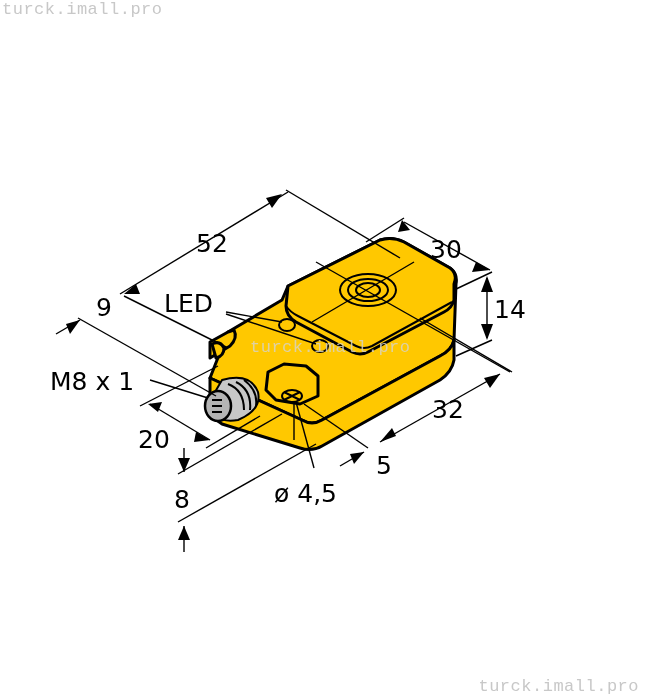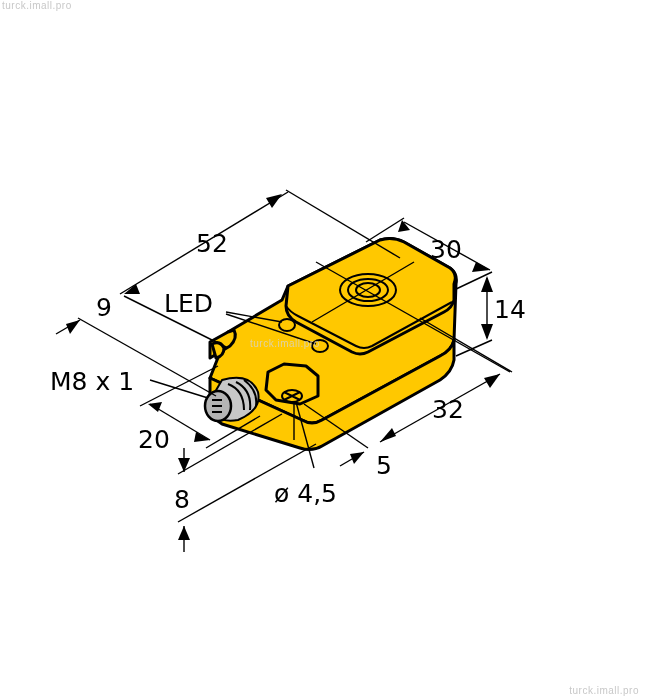--- a/index.html
+++ b/index.html
@@ -1,17 +1,17 @@
 <!DOCTYPE html>
 <html><head>
 <meta charset="utf-8">
 <style>
   html, body { margin: 0; padding: 0; background: #ffffff; }
   body { width: 653px; height: 700px; position: relative; overflow: hidden; }
-  .wm { position: absolute; font-family: Liberation Sans, sans-serif; font-size: 10px; color: #c8c8c8; letter-spacing: 0.5px; }
+  .wm { position: absolute; font-family: Liberation Mono, monospace; font-size: 17px; color: #c8c8c8; letter-spacing: 0.5px; }
   .wm-top { left: 2px; top: 0px; }
   .wm-bottom { right: 14px; bottom: 4px; }
   .wm-mid { left: 250px; top: 338px; color: #d9d3c0; opacity: 0.85; }
   svg { position: absolute; left: 0; top: 0; }
   .dim { font-family: "DejaVu Sans", "Liberation Sans", sans-serif; font-size: 25px; fill: #000; }
   .ln { stroke: #000; stroke-width: 1.4; fill: none; }
   .body { fill: #FFC800; stroke: #000; stroke-width: 3; stroke-linejoin: round; }
   .thin { stroke: #000; stroke-width: 2; fill: none; }
   .arrow { fill: #000; }
 </style>

